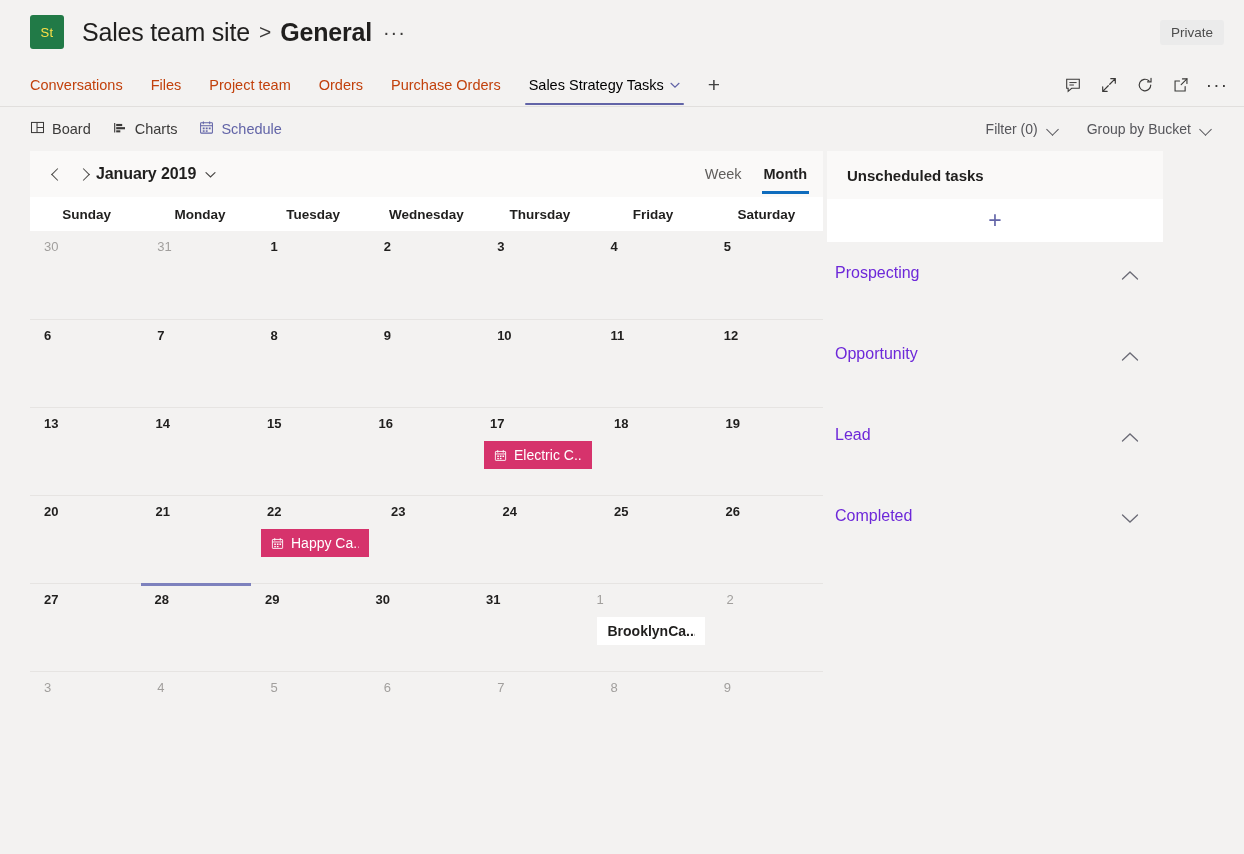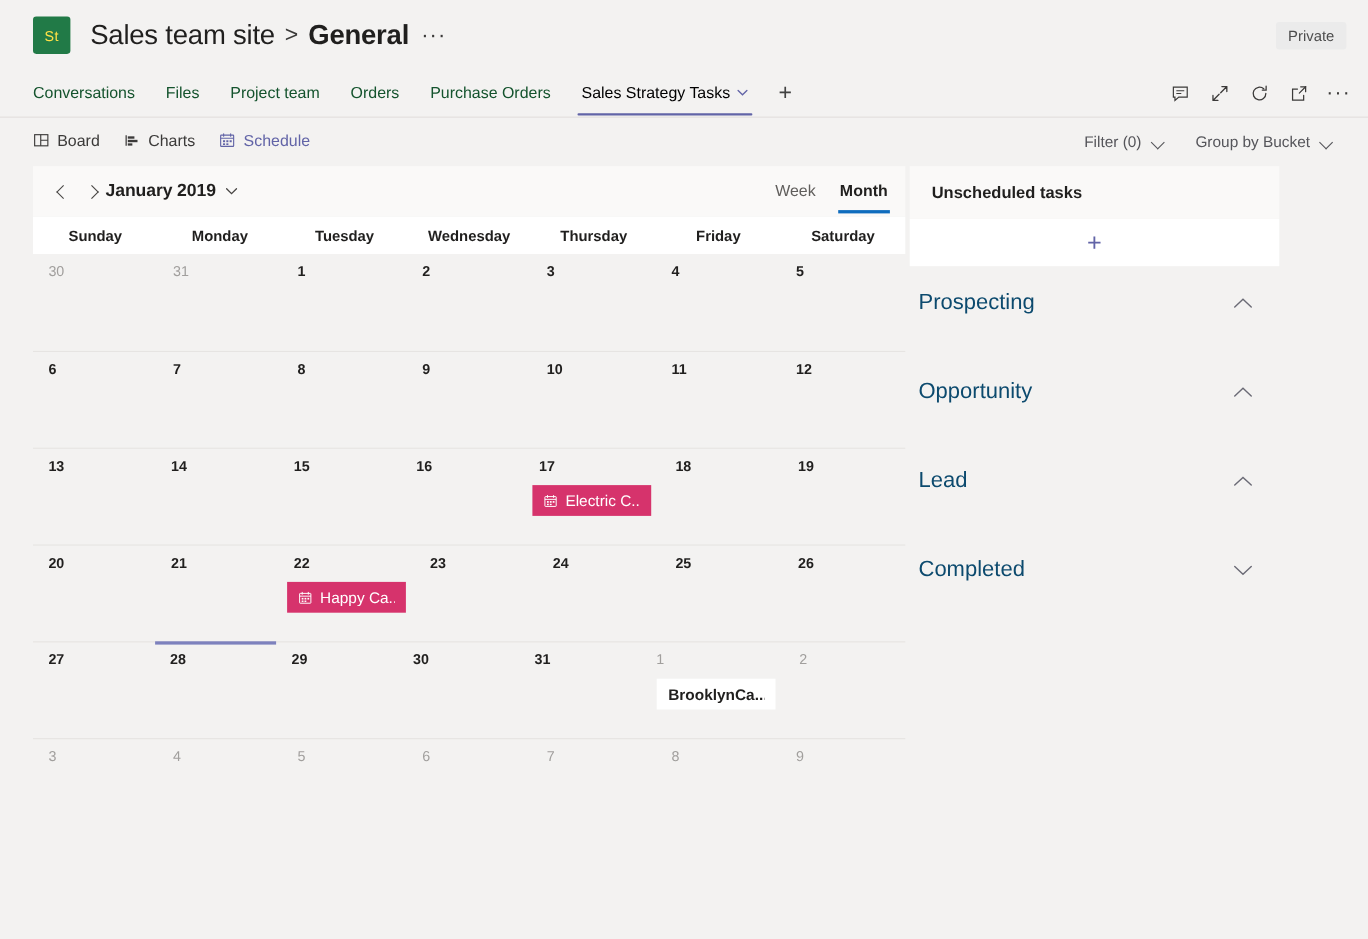--- a/index.html
+++ b/index.html
@@ -42,21 +42,21 @@
 
   
   .tabstrip {
     height: 43px; position: relative;
     padding: 0 16px 0 30px;
     display: flex; align-items: flex-start;
     border-bottom: 1px solid #e1dfdd;
   }
   .tabs { display: flex; align-items: center; gap: 0; height: 42px; }
   .tab {
-    font-size: 14.5px; color: #14532d; padding: 0 14px;
+    font-size: 14.5px; color: #c2410c; padding: 0 14px;
     height: 42px; display: flex; align-items: center;
     position: relative; white-space: nowrap;
   }
   .tab:first-child { padding-left: 0; }
   .tab.active { color: #000000; }
   .tab.active::after {
     content: ""; position: absolute; left: 10px; right: 10px; bottom: 1px;
     height: 2.5px; background: #6264a7; border-radius: 2px;
   }
   .tab .chev { margin-left: 6px; font-size: 10px; color: #6264a7; }
@@ -153,21 +153,21 @@
   }
   .unsched-add {
     background: #fff; height: 43px;
     display: flex; align-items: center; justify-content: center;
     color: #6264a7; font-size: 23px; font-weight: 300;
   }
   .bucket {
     height: 81px; display: flex; align-items: flex-start;
     justify-content: space-between; padding: 22px 22px 0 8px;
   }
-  .bucket-name { font-size: 20px; color: #0c4a6e; }
+  .bucket-name { font-size: 16px; color: #6d28d9; }
   .bucket-chev { width: 22px; height: 22px; display: flex; align-items: center; justify-content: center; color: #6b6b76; }
 </style>
 </head>
 <body>
 
 <div class="app">
 
   <div class="header">
     <div class="team-avatar">St</div>
     <div class="title-wrap">

